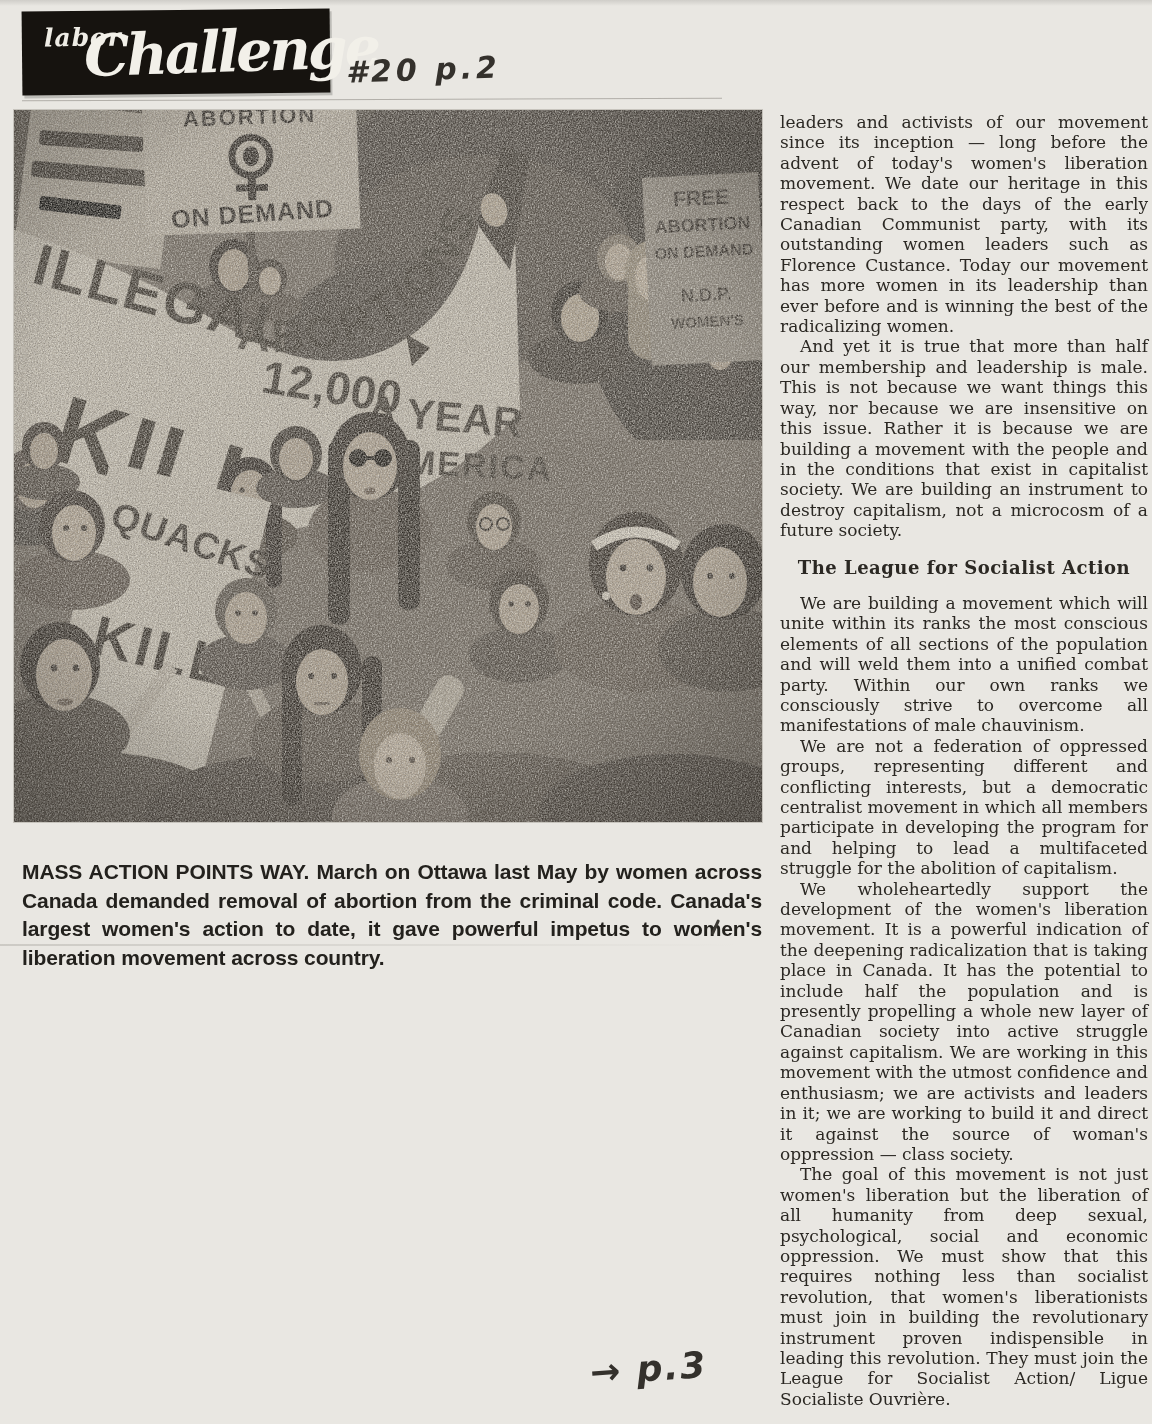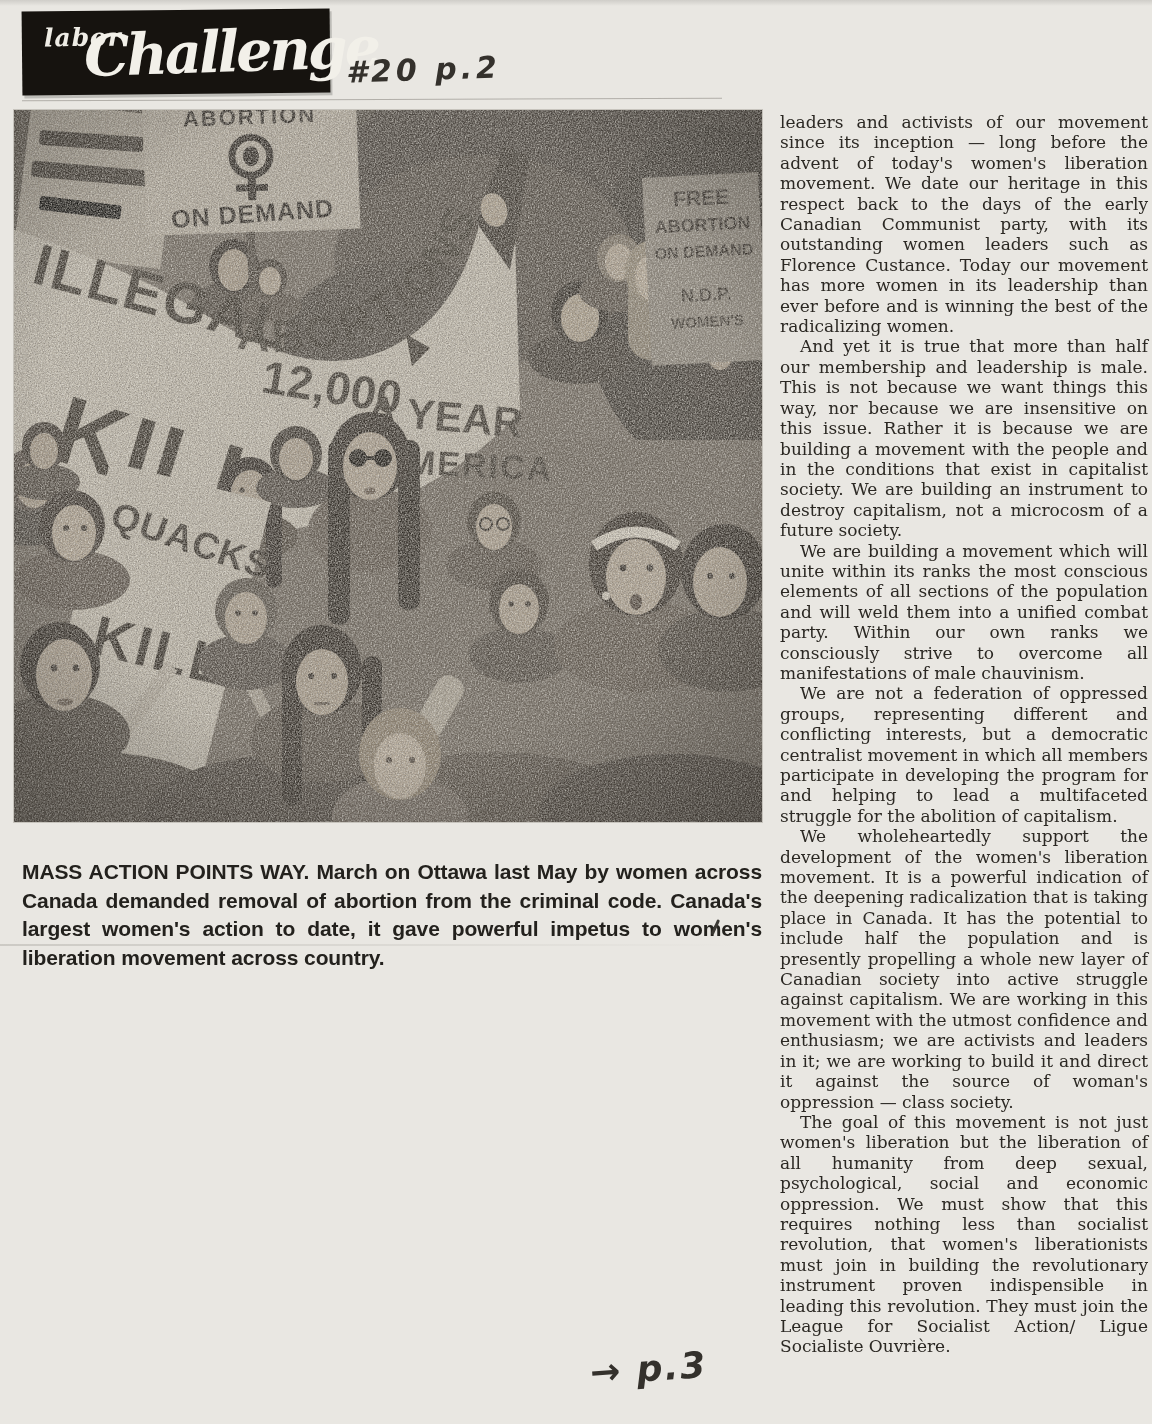--- a/index.html
+++ b/index.html
@@ -307,20 +307,21 @@
       <rect width="748" height="712" fill="url(#vig)"></rect>
     </svg>
   </div>
 
   <div class="caption">MASS ACTION POINTS WAY. March on Ottawa last May by women across Canada demanded removal of abortion from the criminal code. Canada's largest women's action to date, it gave powerful impetus to women's liberation movement across country.</div>
   <div class="pen-mark"></div>
 
   <div class="article">
     <p>leaders and activists of our movement since its inception — long before the advent of today's women's liberation movement. We date our heritage in this respect back to the days of the early Canadian Communist party, with its outstanding women leaders such as Florence Custance. Today our movement has more women in its leadership than ever before and is winning the best of the radicalizing women.</p>
     <p class="ind">And yet it is true that more than half our membership and leadership is male. This is not because we want things this way, nor because we are insensitive on this issue. Rather it is because we are building a movement with the people and in the conditions that exist in capitalist society. We are building an instrument to destroy capitalism, not a microcosm of a future society.</p>
+    <h3>The League for Socialist Action</h3>
     <p class="ind">We are building a movement which will unite within its ranks the most conscious elements of all sections of the population and will weld them into a unified combat party. Within our own ranks we consciously strive to overcome all manifestations of male chauvinism.</p>
     <p class="ind">We are not a federation of oppressed groups, representing different and conflicting interests, but a democratic centralist movement in which all members participate in developing the program for and helping to lead a multifaceted struggle for the abolition of capitalism.</p>
     <p class="ind">We wholeheartedly support the development of the women's liberation movement. It is a powerful indication of the deepening radicalization that is taking place in Canada. It has the potential to include half the population and is presently propelling a whole new layer of Canadian society into active struggle against capitalism. We are working in this movement with the utmost confidence and enthusiasm; we are activists and leaders in it; we are working to build it and direct it against the source of woman's oppression — class society.</p>
     <p class="ind">The goal of this movement is not just women's liberation but the liberation of all humanity from deep sexual, psychological, social and economic oppression. We must show that this requires nothing less than socialist revolution, that women's liberationists must join in building the revolutionary instrument proven indispensible in leading this revolution. They must join the League for Socialist Action/ Ligue Socialiste Ouvrière.</p>
 
   </div>
 
   <div class="hand nextpage-note">→ p.3</div>
 
   <div class="crease"></div>

